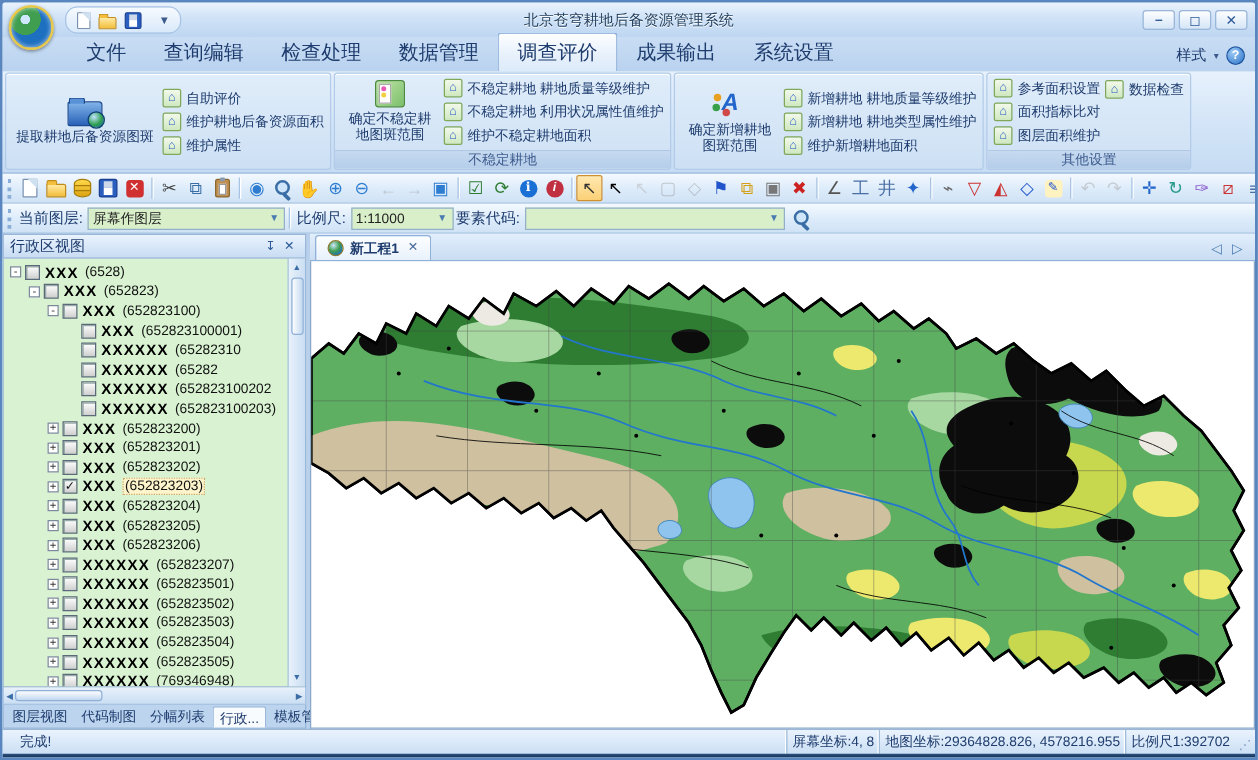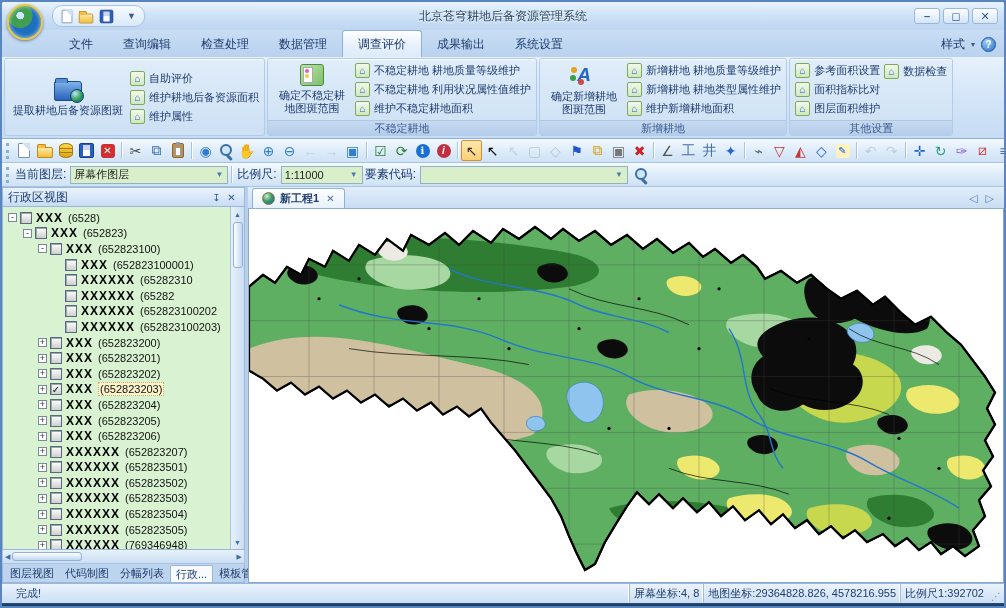--- a/index.html
+++ b/index.html
@@ -13,21 +13,21 @@
     background:radial-gradient(circle at 35% 30%,#cfe8ff 0 12%,#3f9e4f 13% 40%,#1d6fc0 41% 75%,#123c74 100%);
     border:2px solid #e8c84a;box-shadow:0 1px 3px rgba(0,0,0,.45), inset 0 0 4px rgba(255,255,255,.7);}
   .qat{display:flex;align-items:center;gap:5px;margin-left:50px;padding:2px 8px;background:linear-gradient(#f6fafe,#d9e9fa);border:1px solid #a8c4e4;border-radius:10px;height:22px;}
   .qat-arrow{font-size:9px;color:#3c5a8c;margin-left:8px;}
   .apptitle{position:absolute;left:0;right:0;text-align:center;color:#24415f;font-size:12px;pointer-events:none;text-shadow:0 1px 0 #fff;}
   .winctl{margin-left:auto;display:flex;gap:3px;padding-right:6px;z-index:5;}
   .winbtn{width:26px;height:16px;display:flex;align-items:center;justify-content:center;font-size:11px;font-weight:bold;color:#2e5a96;border:1px solid #9ab6d8;border-radius:3px;background:linear-gradient(#fdfeff,#d5e5f6);}
 
   
   .ribbon-tabs{height:27px;flex:0 0 27px;display:flex;align-items:flex-end;padding-left:52px;background:linear-gradient(#c9ddf4,#b9d2ef);position:relative;}
-  .rtab{padding:5px 15px 4px;color:#1e3c6e;font-size:12px;cursor:default;font-family:Liberation Serif, serif;}
+  .rtab{padding:5px 15px 4px;color:#1e3c6e;font-size:16px;cursor:default;font-family:Liberation Serif, serif;}
   .rtab.active{background:linear-gradient(#fdfeff,#e6f0fb 60%,#dcebfa);border:1px solid #8fb0d8;border-bottom:none;border-radius:3px 3px 0 0;}
   .tabs-right{margin-left:auto;display:flex;align-items:center;gap:6px;padding:0 8px 4px 0;color:#1e3c6e;}
   .help-icon{width:15px;height:15px;border-radius:50%;background:radial-gradient(circle at 35% 30%,#9ecbf5,#2a72c8);color:#fff;font-size:10px;font-weight:bold;display:flex;align-items:center;justify-content:center;border:1px solid #1c54a0;}
   .dd-arrow{font-size:8px;color:#3c5a8c;}
 
   
   .ribbon{height:82px;flex:0 0 82px;display:flex;align-items:stretch;padding:1px 2px 2px;background:linear-gradient(#e7f1fc,#d2e4f7 55%,#c6dcf3);border-bottom:1px solid #8fb0d8;}
   .rgroup{display:flex;flex-direction:column;border:1px solid #b2cbe8;border-radius:3px;margin-right:2px;background:linear-gradient(#e0edfa,#cde0f4);box-shadow:inset 0 1px 0 #fff;}
   .rgroup-body{flex:1;display:flex;align-items:stretch;padding:2px 5px;gap:4px;}
   .rgroup-title{height:15px;line-height:14px;text-align:center;color:#3c5a8c;font-size:11px;background:linear-gradient(#c6daf0,#b5cdea);border-top:1px solid #b0c8e4;border-radius:0 0 2px 2px;}
@@ -216,21 +216,20 @@
               <span class="s-icon">⌂</span>
               <span>新增耕地 耕地类型属性维护</span>
             </div>
           <div class="smallbtn">
               <span class="s-icon">⌂</span>
               <span>维护新增耕地面积</span>
             </div>
         </div>
       </div>
 
-      <div class="rgroup-title">新增耕地</div>
     </div>
 
     <div class="rgroup">
       <div class="rgroup-body">
         <div class="smalls">
           <div class="smallbtn">
               <span class="s-icon">⌂</span>
               <span>参考面积设置</span>
             </div>
           <div class="smallbtn">

